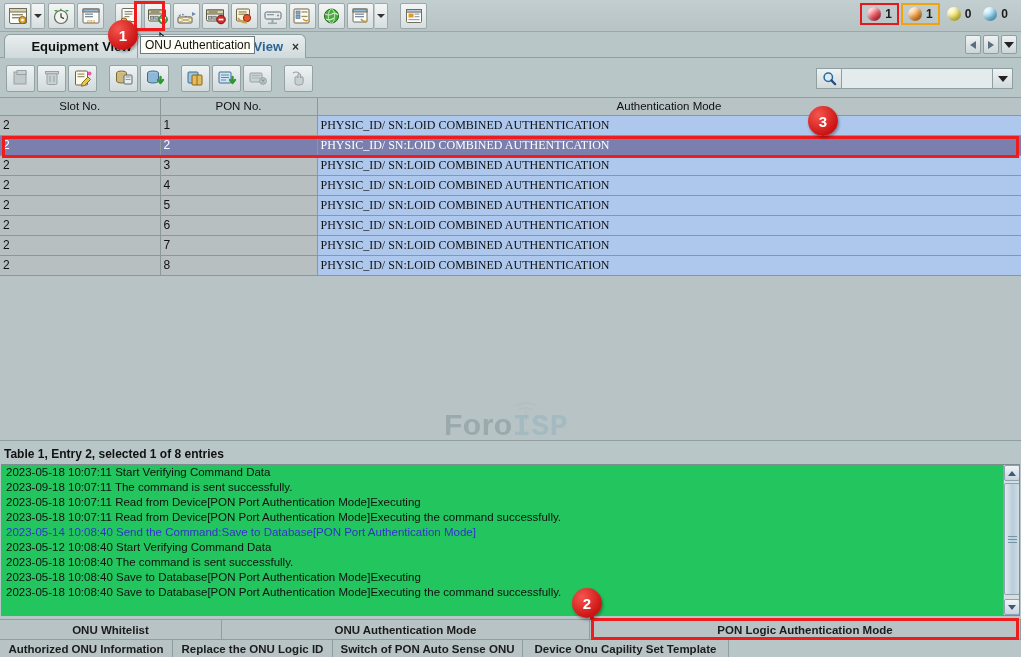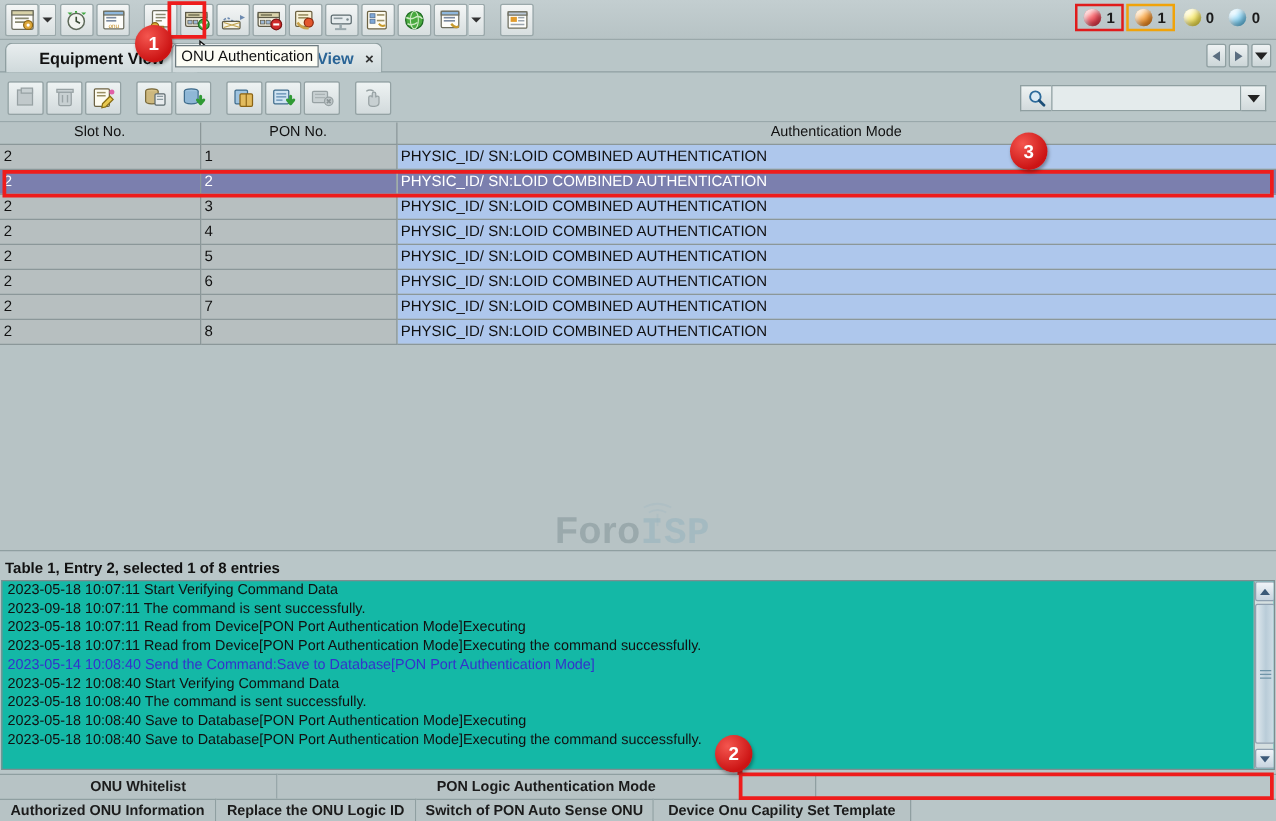--- a/index.html
+++ b/index.html
@@ -133,21 +133,21 @@
     height: 17px; font-size: 11.5px; font-weight: normal; color: #111;
     background: #b7c3c5; border-right: 1px solid #8b9799; border-bottom: 1px solid #8b9799;
     text-align: center;
   }
   table.grid td {
     height: 20px; font-size: 12px; color: #111;
     border-right: 1px solid #8b9799; border-bottom: 1px solid #8b9799;
     padding-left: 3px; white-space: nowrap; overflow: hidden;
   }
   td.c-slot, td.c-pon { background: #b7bfc0; }
-  td.c-auth { background: #aec7ec; }
+  td.c-auth { background: #aec7ec; font-family: Liberation Serif, serif; }
   tr.sel td { background: #7b7fae !important; color: #fff; }
   .col1 { width: 160px; } .col2 { width: 157px; } .col3 { width: 704px; }
 
   .watermark {
     position: absolute; left: 444px; top: 310px;
     font-size: 30px; font-weight: bold; letter-spacing: .5px;
     color: rgba(120,138,142,.45); pointer-events: none; user-select: none;
   }
   .watermark .isp { color: rgba(150,178,190,.55); font-family: Liberation Mono, monospace; }
   .wm-ant {
@@ -158,21 +158,21 @@
   
   .statusline {
     position: absolute; left: 0; top: 445px; width: 1021px; height: 19px;
     font-size: 12px; font-weight: bold; color: #111;
     padding-left: 4px; line-height: 19px; background: #b9c6c8;
   }
 
   
   .logpanel {
     position: absolute; left: 1px; top: 464px; width: 1019px; height: 152px;
-    background: #14b8a6; border: 1px solid #7e8d90;
+    background: #22c55e; border: 1px solid #7e8d90;
     overflow: hidden;
   }
   .logline {
     font-size: 11.5px; color: #111; height: 15px; line-height: 15px;
     padding-left: 4px; white-space: nowrap;
   }
   .logline.hl { color: #3333cc; }
   .logscroll {
     position: absolute; right: 0; top: 0; width: 16px; height: 150px;
     background: #d5dfe0; border-left: 1px solid #93a0a3;
@@ -614,20 +614,23 @@
       <div class="sb-arrow" style="position:absolute;bottom:0;left:0;">
           <span class="sb-dn"></span>
         </div>
     </div>
   </div>
 
   <div class="btabs-row1" id="btabs1">
       <div class="btab" style="width: 222px;">
         <span>ONU Whitelist</span>
       </div>
+      <div class="btab" style="width: 368px;">
+        <span>ONU Authentication Mode</span>
+      </div>
       <div class="btab active" style="width: 431px;">
         <span>PON Logic Authentication Mode</span>
       </div>
       <div class="bt-blank"></div>
     </div>
   <div class="btabs-row2" id="btabs2">
       <div class="btab" style="width: 173px;">
         <span>Authorized ONU Information</span>
       </div>
       <div class="btab" style="width: 160px;">

